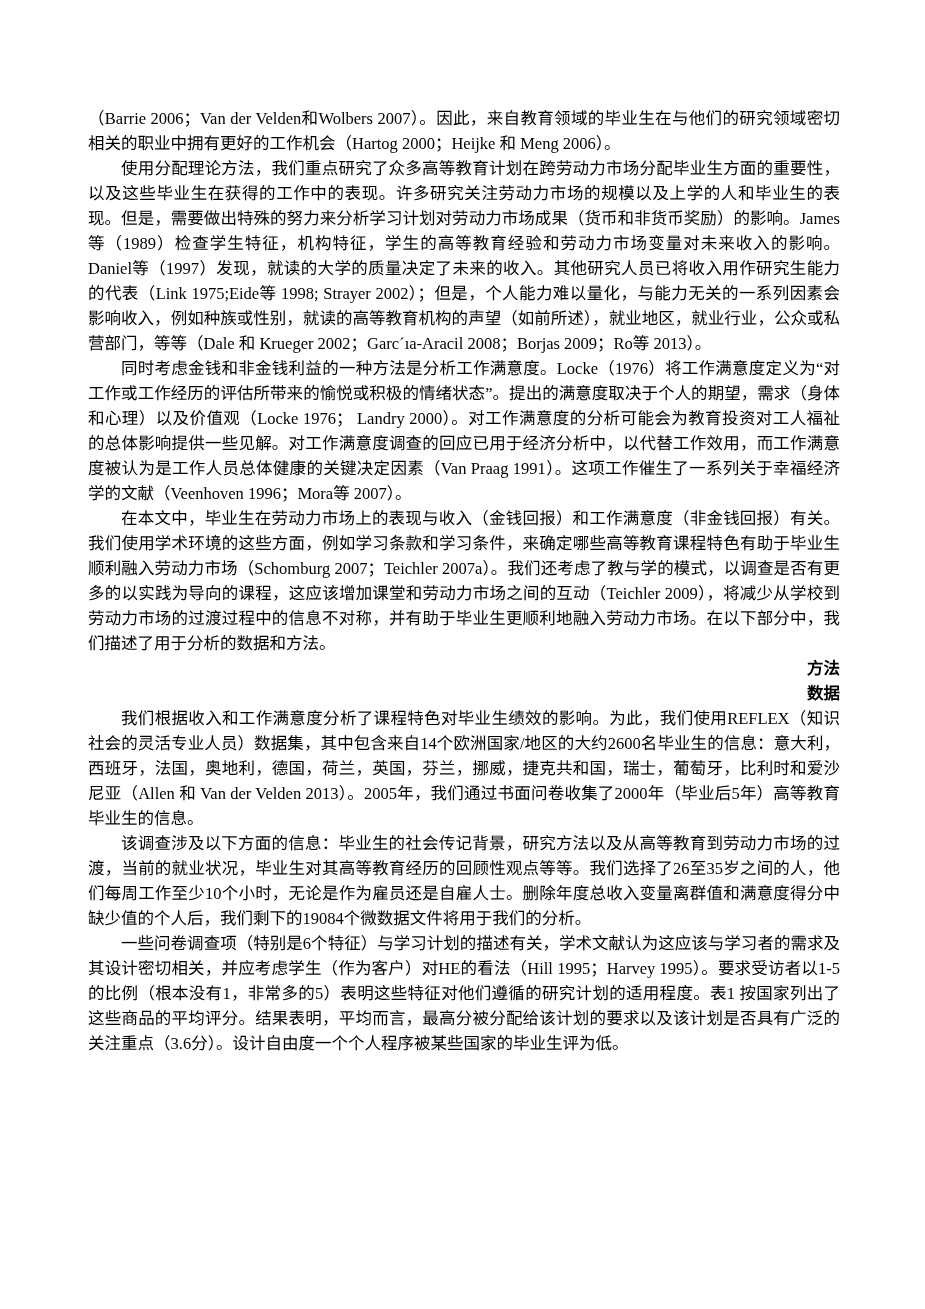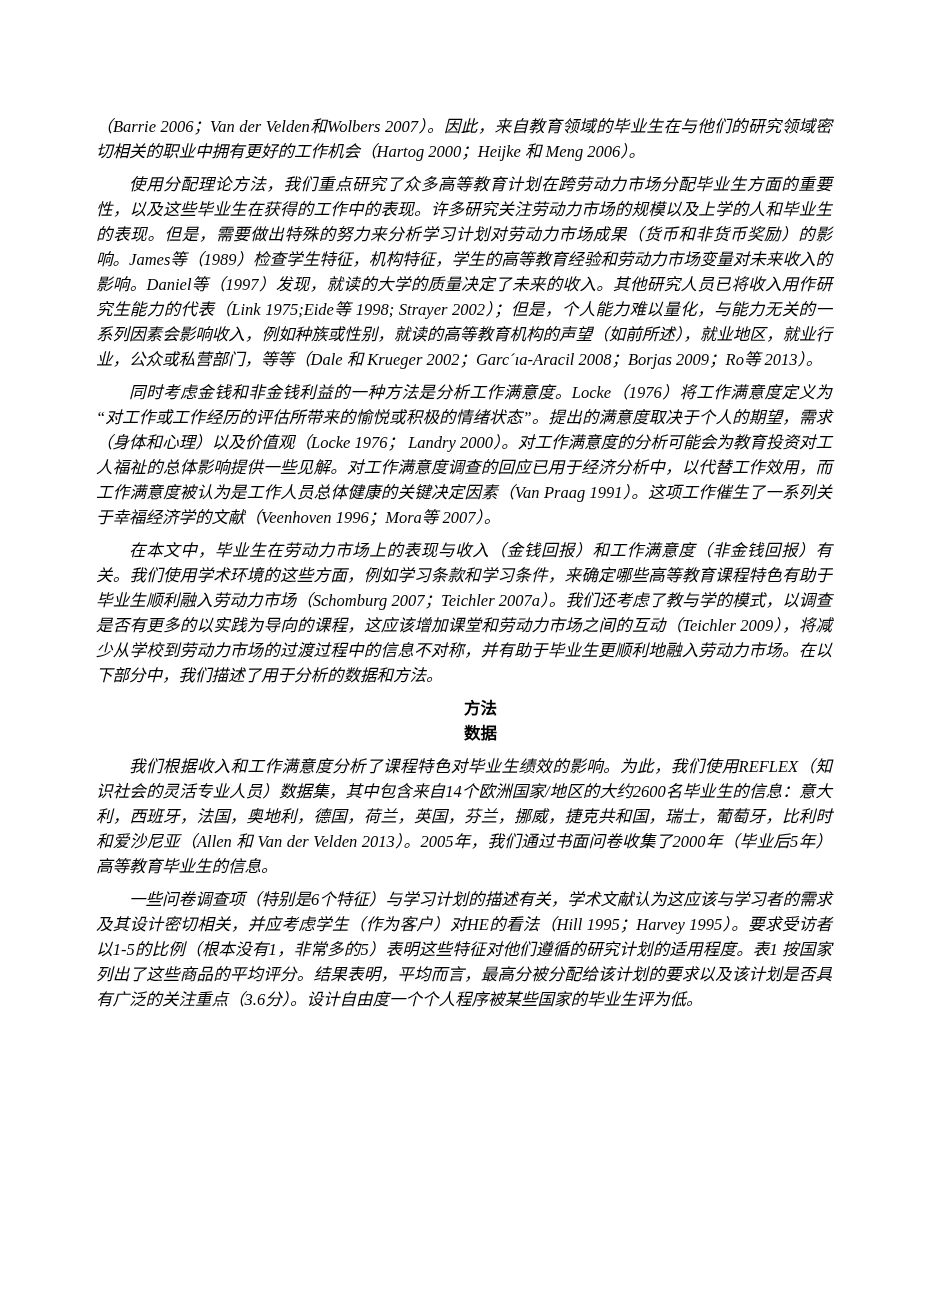--- a/index.html
+++ b/index.html
@@ -24,36 +24,35 @@
     left: 88px;
     top: 106px;
     width: 752px;
     color: #000000;
     font-family: "Liberation Serif", "DejaVu Serif", serif;
     font-size: 16.5px;
     line-height: 25px;
     text-align: justify;
   }
   .para {
-    margin: 8px;
+    margin: 0;
     padding: 0;
     text-indent: 2em;
-    font-style: italic;
   }
   .para.no-indent {
     text-indent: 0;
   }
   .heading {
     margin: 0;
     padding: 0 0 0 2em;
     font-family: "Liberation Sans", "DejaVu Sans", sans-serif;
     font-weight: 700;
     font-size: 16.5px;
     line-height: 25px;
-    text-align: center;
+    text-align: right;
     color: #000000;
   }
 </style>
 </head>
 <body>
 
 <div class="page">
   <div class="text-block">
 
     <p class="para no-indent">（Barrie 2006；Van der Velden和Wolbers 2007）。因此，来自教育领域的毕业生在与他们的研究领域密切相关的职业中拥有更好的工作机会（Hartog 2000；Heijke 和 Meng 2006）。</p>
@@ -64,18 +63,19 @@
     <p class="para">同时考虑金钱和非金钱利益的一种方法是分析工作满意度。Locke（1976）将工作满意度定义为“对工作或工作经历的评估所带来的愉悦或积极的情绪状态”。提出的满意度取决于个人的期望，需求（身体和心理）以及价值观（Locke 1976； Landry 2000）。对工作满意度的分析可能会为教育投资对工人福祉的总体影响提供一些见解。对工作满意度调查的回应已用于经济分析中，以代替工作效用，而工作满意度被认为是工作人员总体健康的关键决定因素（Van Praag 1991）。这项工作催生了一系列关于幸福经济学的文献（Veenhoven 1996；Mora等 2007）。</p>
 
     <p class="para">在本文中，毕业生在劳动力市场上的表现与收入（金钱回报）和工作满意度（非金钱回报）有关。我们使用学术环境的这些方面，例如学习条款和学习条件，来确定哪些高等教育课程特色有助于毕业生顺利融入劳动力市场（Schomburg 2007；Teichler 2007a）。我们还考虑了教与学的模式，以调查是否有更多的以实践为导向的课程，这应该增加课堂和劳动力市场之间的互动（Teichler 2009），将减少从学校到劳动力市场的过渡过程中的信息不对称，并有助于毕业生更顺利地融入劳动力市场。在以下部分中，我们描述了用于分析的数据和方法。</p>
 
     <h2 class="heading">方法</h2>
 
     <h2 class="heading">数据</h2>
 
     <p class="para">我们根据收入和工作满意度分析了课程特色对毕业生绩效的影响。为此，我们使用REFLEX（知识社会的灵活专业人员）数据集，其中包含来自14个欧洲国家/地区的大约2600名毕业生的信息：意大利，西班牙，法国，奥地利，德国，荷兰，英国，芬兰，挪威，捷克共和国，瑞士，葡萄牙，比利时和爱沙尼亚（Allen 和 Van der Velden 2013）。2005年，我们通过书面问卷收集了2000年（毕业后5年）高等教育毕业生的信息。</p>
 
+    <p class="para">该调查涉及以下方面的信息：毕业生的社会传记背景，研究方法以及从高等教育到劳动力市场的过渡，当前的就业状况，毕业生对其高等教育经历的回顾性观点等等。我们选择了26至35岁之间的人，他们每周工作至少10个小时，无论是作为雇员还是自雇人士。删除年度总收入变量离群值和满意度得分中缺少值的个人后，我们剩下的19084个微数据文件将用于我们的分析。</p>
 
     <p class="para">一些问卷调查项（特别是6个特征）与学习计划的描述有关，学术文献认为这应该与学习者的需求及其设计密切相关，并应考虑学生（作为客户）对HE的看法（Hill 1995；Harvey 1995）。要求受访者以1-5的比例（根本没有1，非常多的5）表明这些特征对他们遵循的研究计划的适用程度。表1 按国家列出了这些商品的平均评分。结果表明，平均而言，最高分被分配给该计划的要求以及该计划是否具有广泛的关注重点（3.6分）。设计自由度一个个人程序被某些国家的毕业生评为低。</p>
 
 
   </div>
 </div>
 
 </body></html>

